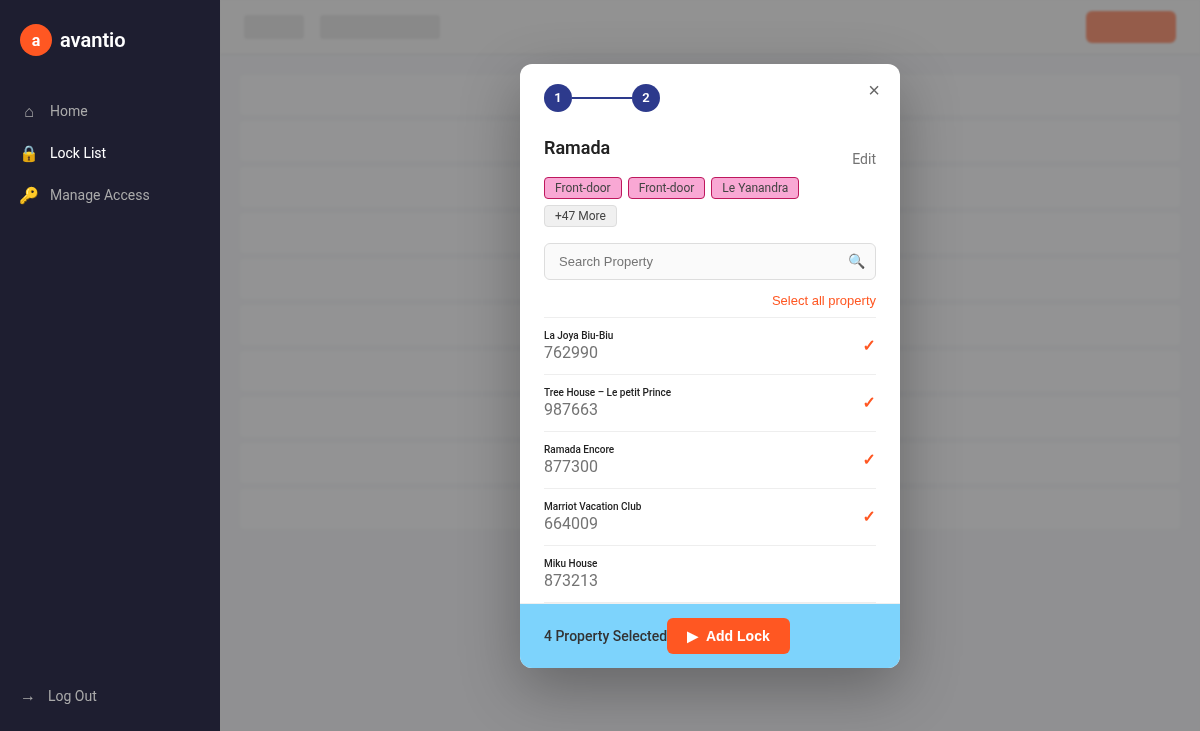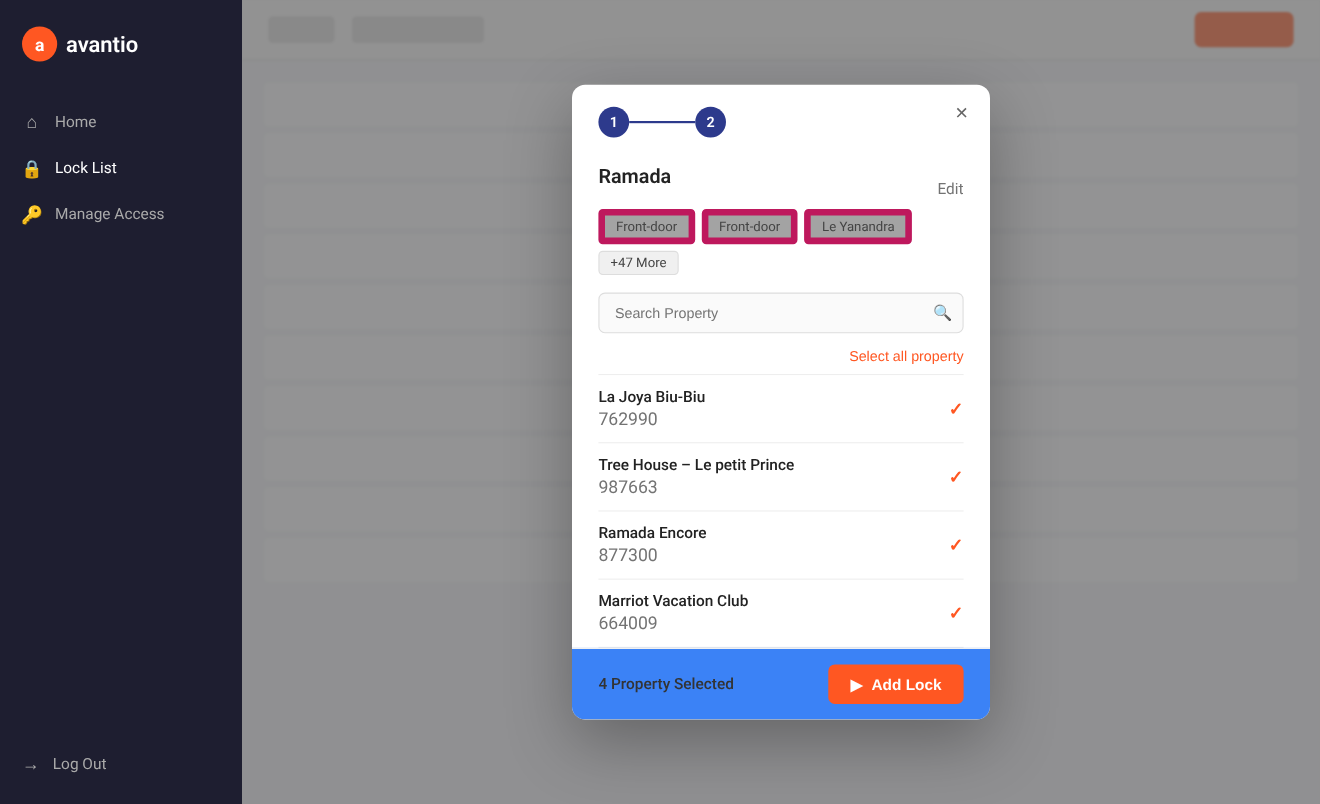--- a/index.html
+++ b/index.html
@@ -214,22 +214,22 @@
       margin-top: 23px;
     }
 
     .tags-row {
       display: flex;
       gap: 6px;
       flex-wrap: wrap;
     }
 
     .tag {
-      background: #a3a3a3;
-      border: 6px solid #be185d;
+      background: #f9a8d4;
+      border: 1px solid #be185d;
       border-radius: 4px;
       padding: 3px 10px;
       font-size: 12px;
       color: #444;
     }
 
     .tag.more {
       background: #f0f0f0;
       border: 1px solid #ddd;
     }
@@ -287,44 +287,43 @@
     .property-item {
       display: flex;
       align-items: center;
       justify-content: space-between;
       padding: 12px 0;
       border-bottom: 1px solid #eee;
       cursor: pointer;
     }
 
     .property-info .property-name {
-      font-size: 14px;
+      font-size: 10px;
       font-weight: 500;
       color: #222;
       margin-bottom: 2px;
     }
 
     .property-info .property-id {
       font-size: 16px;
       color: #737373;
     }
 
     .check-icon {
       color: #ff5722;
       font-size: 16px;
       font-weight: bold;
     }
 
     .modal-footer {
       padding: 14px 24px;
       display: flex;
       align-items: center;
-      justify-content: space-between;
       border-top: 1px solid #f0f0f0;
-      background: #3b82f6;
+      background: #7dd3fc;
     }
 
     .selected-count {
       font-size: 14px;
       color: #333;
       font-weight: 500;
     }
 
     .add-lock-btn {
       background: #ff5722;
@@ -498,20 +497,26 @@
             </div>
 
             <div class="property-item">
               <div class="property-info">
                 <div class="property-name">Marriot Vacation Club</div>
                 <div class="property-id">664009</div>
               </div>
               <span class="check-icon">✓</span>
             </div>
 
+            <div class="property-item">
+              <div class="property-info">
+                <div class="property-name">Miku House</div>
+                <div class="property-id">873213</div>
+              </div>
+            </div>
 
           </div>
         </div>
       </div>
 
       <div class="modal-footer">
         <span class="selected-count">4 Property Selected</span>
         <button class="add-lock-btn">
           <span>▶</span>
           <span>Add Lock</span>

